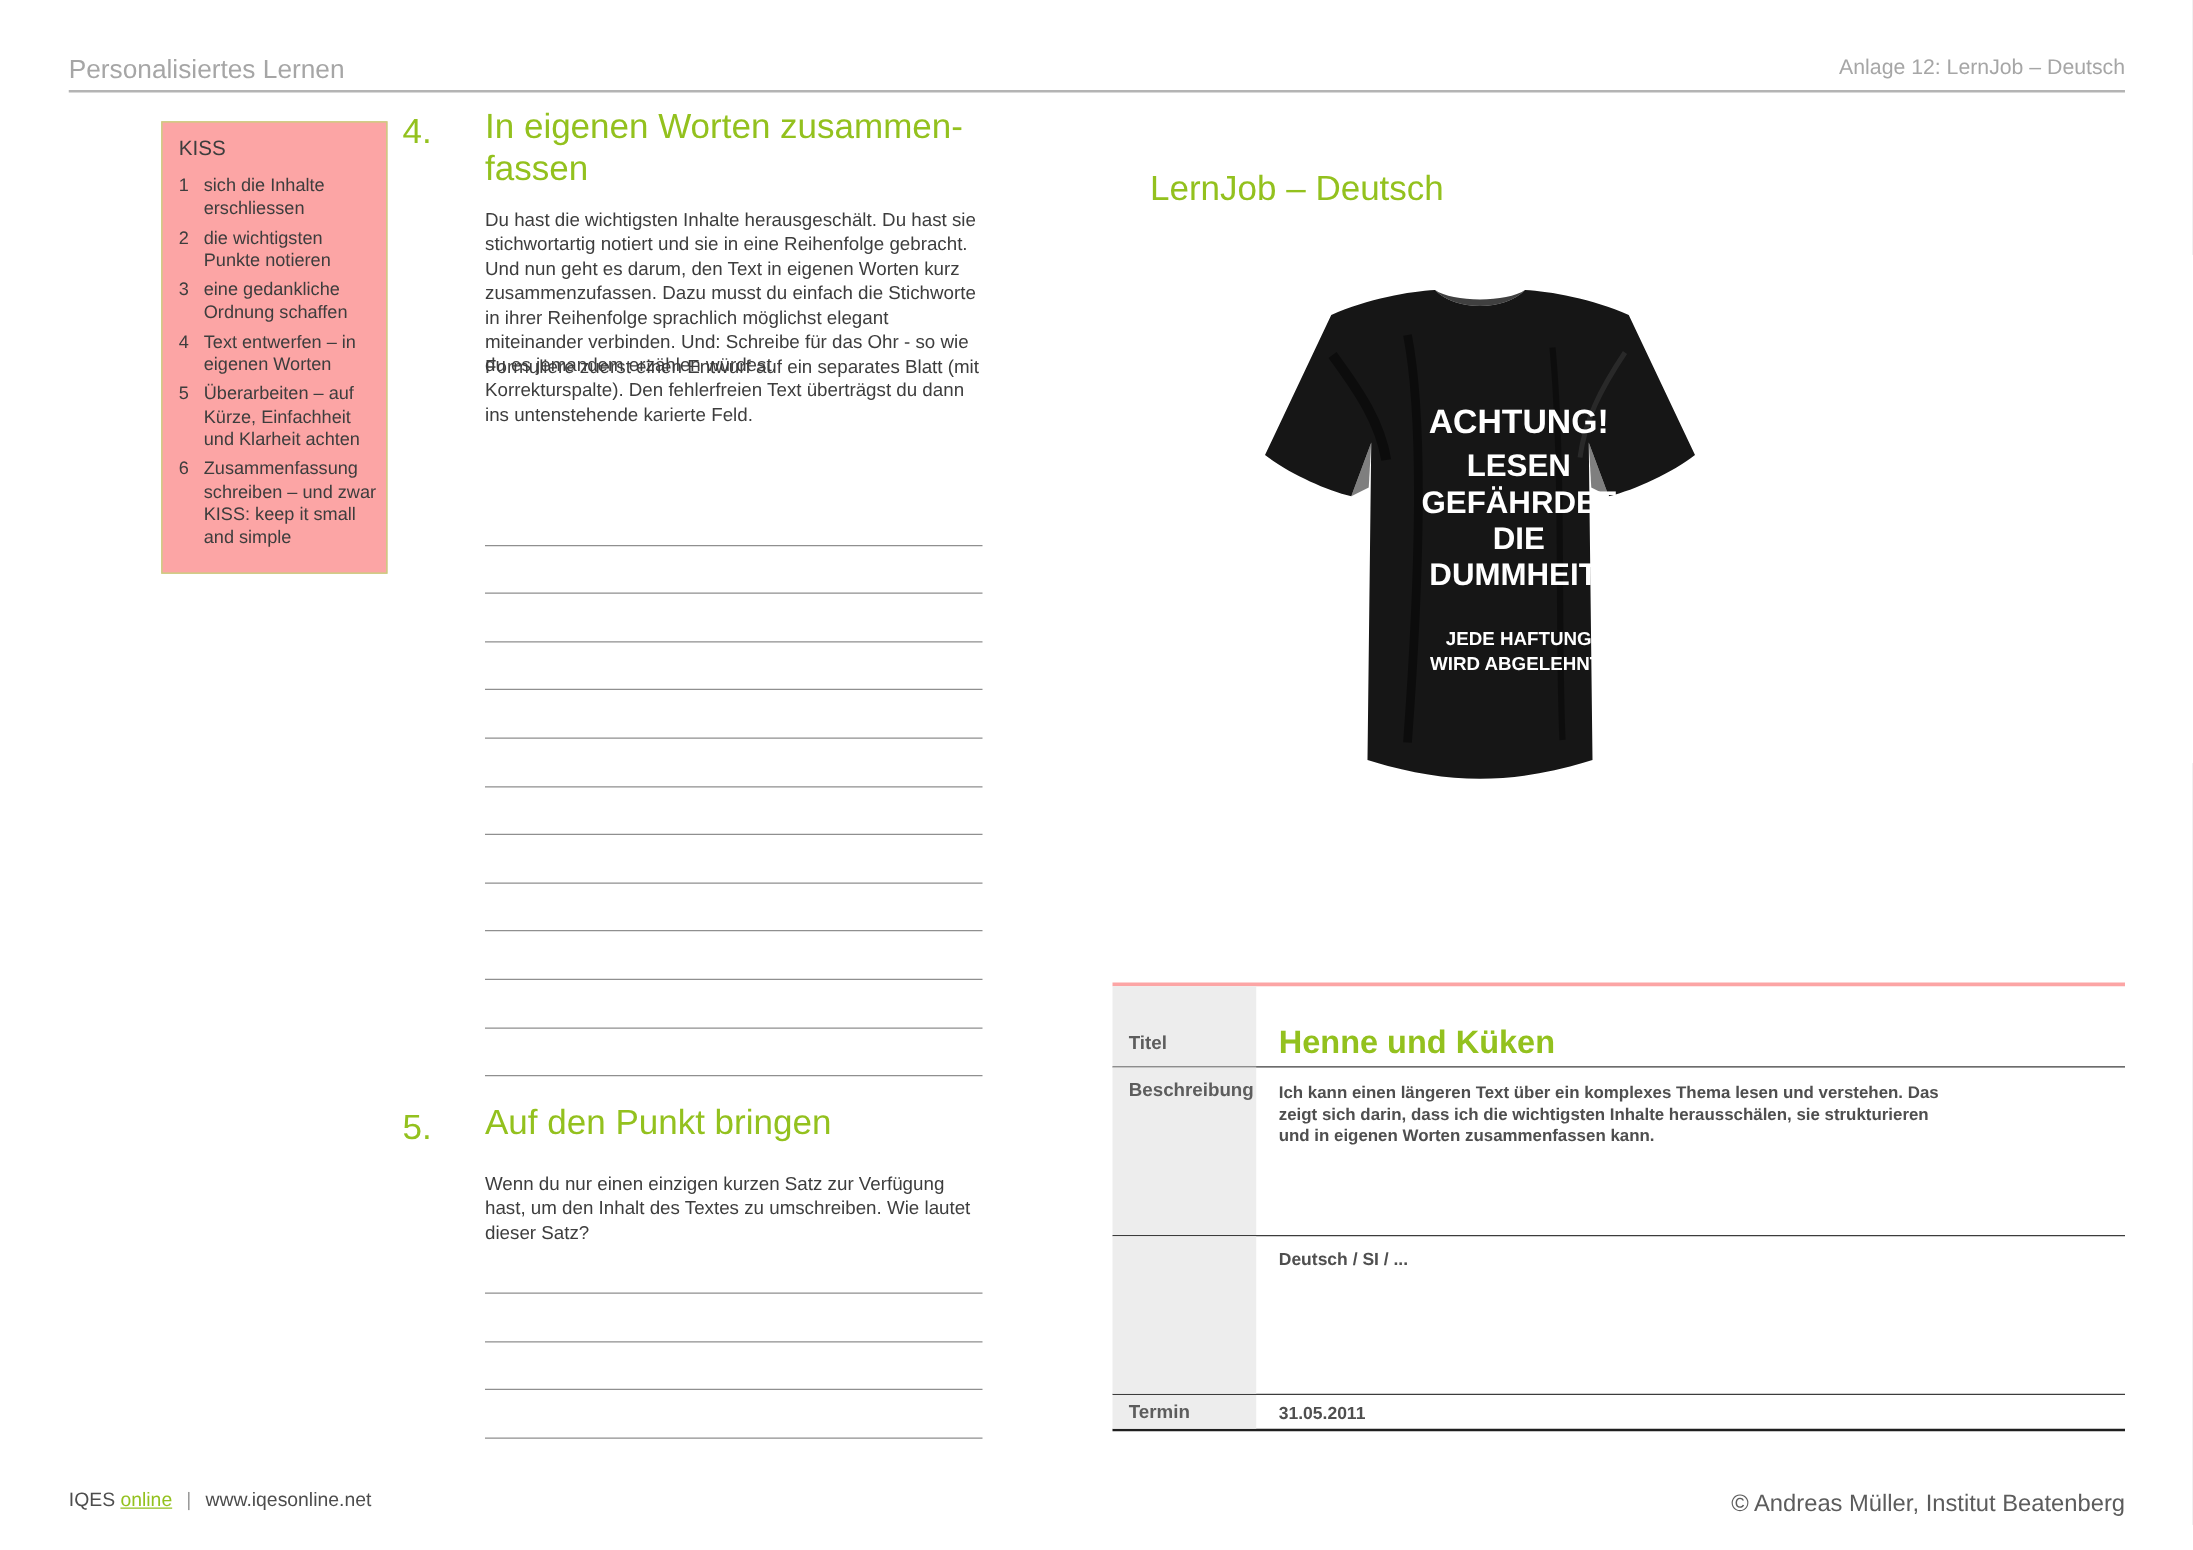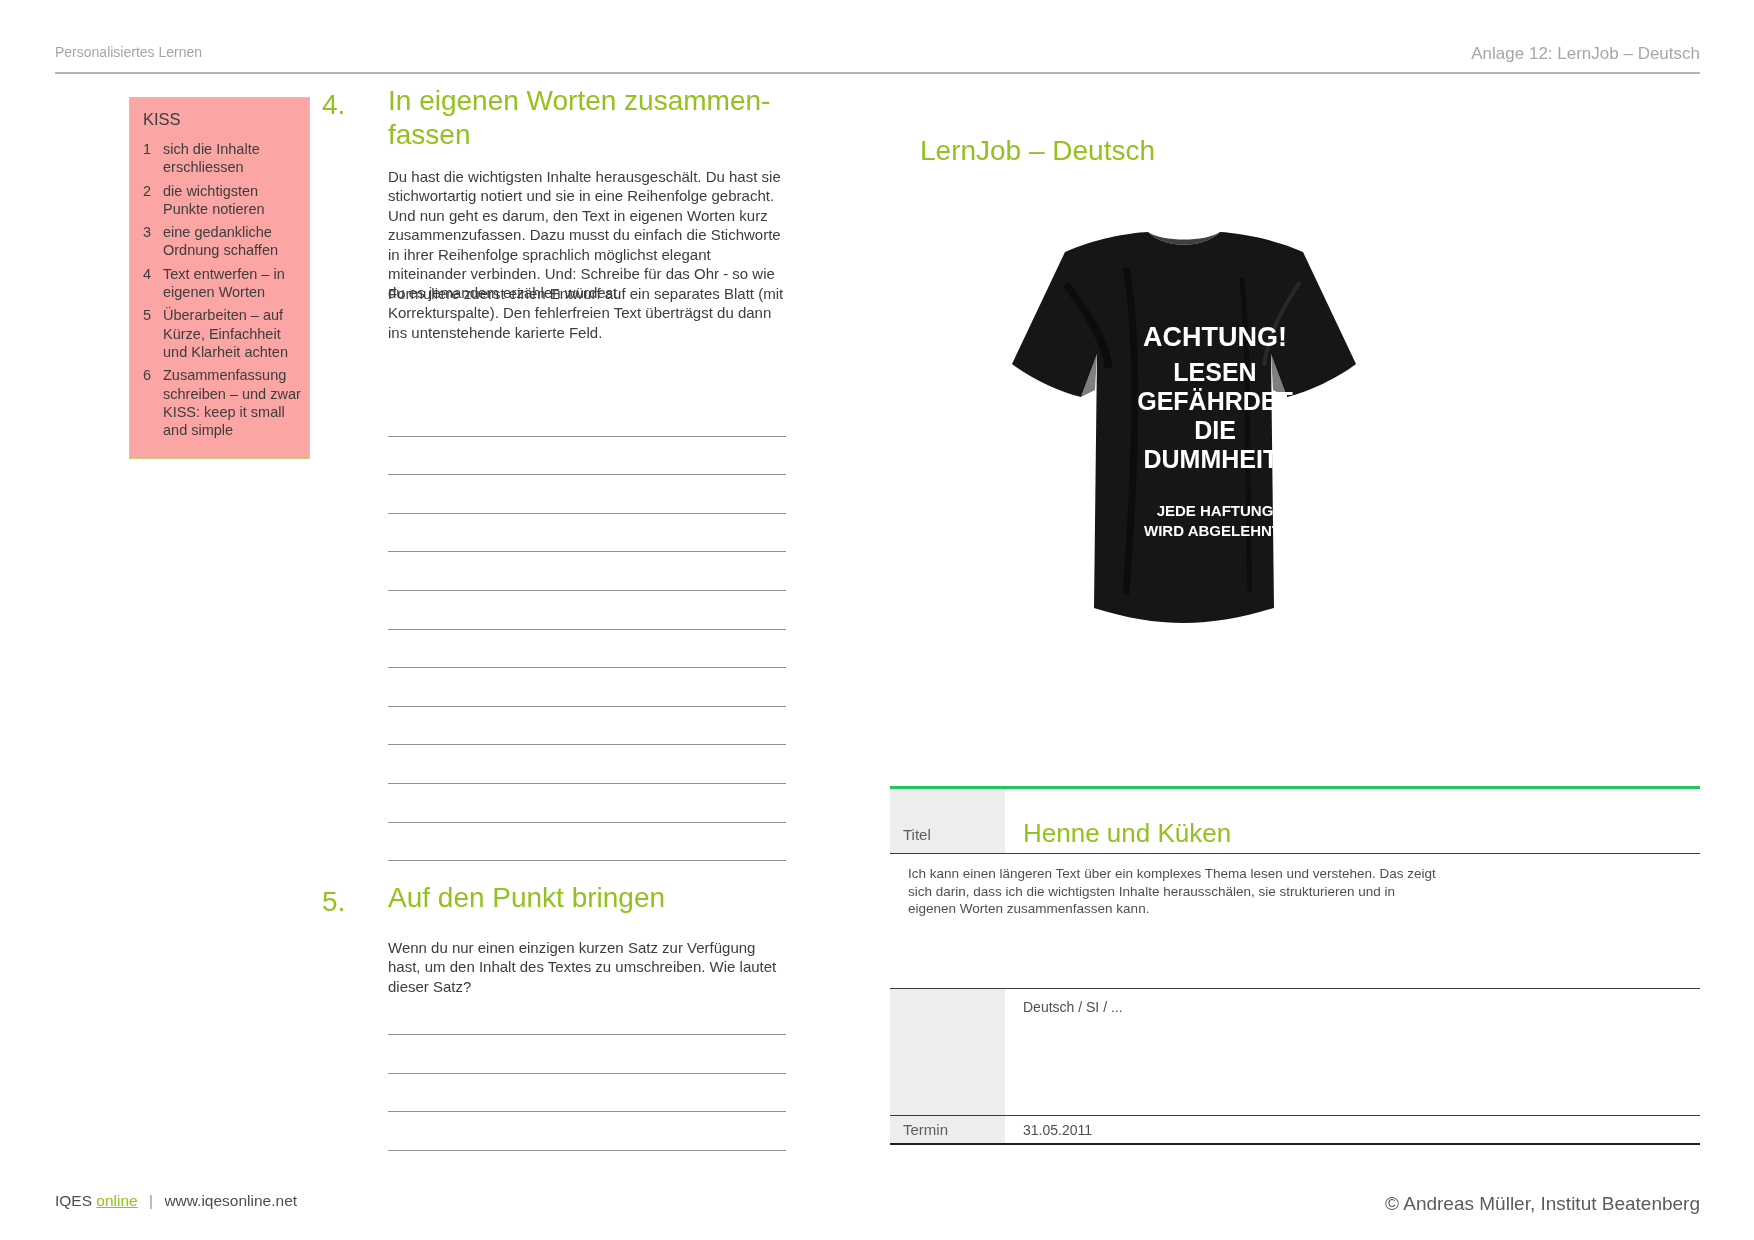--- a/index.html
+++ b/index.html
@@ -2,21 +2,21 @@
 <html><head>
 <meta charset="utf-8">
 <style>
   html,body{margin:0;padding:0;background:#e8e8e8;}
   .page{
     position:relative; width:1754px; height:1240px; background:#ffffff;
     font-family:"Liberation Sans","DejaVu Sans",sans-serif; overflow:hidden;
     margin:0 auto;
   }
   
-  .header-left{position:absolute;left:55px;top:44px;font-size:14px;color:#a6a6a6;}
+  .header-left{position:absolute;left:55px;top:44px;font-size:21px;color:#a6a6a6;}
   .header-right{position:absolute;right:54px;top:44px;font-size:17px;color:#a6a6a6;}
   .header-rule{position:absolute;left:55px;right:54px;top:72px;border-top:2.5px solid #b4b4b4;}
   
   .kiss-box{
     position:absolute;left:129px;top:97px;width:181px;box-sizing:border-box;
     border:1.5px solid #c2d478;padding:12px 8px 14px 13px;background:#fca5a5;
   }
   .kiss-title{font-size:16.5px;color:#3d3d3d;margin-bottom:11px;}
   .kiss-item{display:flex;font-size:14.5px;line-height:18.3px;color:#3d3d3d;margin-bottom:5px;}
   .kiss-num{width:20px;flex-shrink:0;}
@@ -25,21 +25,21 @@
   .sec-num{position:absolute;left:322px;font-size:28px;color:#93c11e;}
   .sec-title{position:absolute;left:388px;font-size:28px;line-height:34px;color:#93c11e;font-weight:400;}
   .body-p{position:absolute;left:388px;width:402px;font-size:15px;line-height:19.4px;color:#3d3d3d;margin:0;}
   .rules{position:absolute;left:388px;width:398px;}
   .rule{height:37.6px;border-bottom:1.5px solid #8f8f8f;}
   
   .right-title{position:absolute;left:920px;top:135px;font-size:28px;color:#93c11e;}
   .tshirt{position:absolute;left:1008px;top:226px;}
   .tshirt text{font-family:"Liberation Sans","DejaVu Sans",sans-serif;font-weight:700;fill:#ffffff;}
   
-  .ltable{position:absolute;left:890px;top:786px;width:810px;border-top:3px solid #22c55e;}
+  .ltable{position:absolute;left:890px;top:786px;width:810px;border-top:3px solid #fca5a5;font-weight:bold;}
   .trow{display:flex;border-bottom:1.5px solid #3c3c3c;}
   .trow.last{border-bottom:2.5px solid #1f1f1f;}
   .tlabel{width:115px;flex-shrink:0;background:#ededed;box-sizing:border-box;padding-left:13px;
           color:#5d5d5d;font-size:15px;}
   .tvalue{flex:1;padding-left:18px;box-sizing:border-box;}
   .row-titel{height:64px;}
   .row-titel .tlabel{display:flex;align-items:flex-end;padding-bottom:10px;}
   .row-titel .tvalue{display:flex;align-items:flex-end;padding-bottom:4px;
                      font-size:26px;color:#93c11e;}
   .row-beschreibung{height:134px;}
@@ -148,20 +148,21 @@
     <text x="207" y="290" font-size="15" text-anchor="middle">JEDE HAFTUNG</text>
     <text x="207" y="310" font-size="15" text-anchor="middle">WIRD ABGELEHNT!</text>
   </svg>
 
   <div class="ltable">
     <div class="trow row-titel">
       <div class="tlabel">Titel</div>
       <div class="tvalue">Henne und Küken</div>
     </div>
     <div class="trow row-beschreibung">
+      <div class="tlabel">Beschreibung</div>
       <div class="tvalue">
         <div class="val-inner">Ich kann einen längeren Text über ein komplexes Thema lesen und verstehen. Das zeigt sich darin, dass ich die wichtigsten Inhalte herausschälen, sie strukturieren und in eigenen Worten zusammenfassen kann.</div>
       </div>
     </div>
     <div class="trow row-fach">
       <div class="tlabel"></div>
       <div class="tvalue">
         <div class="fach-line">Deutsch / SI / ...</div>
       </div>
     </div>

